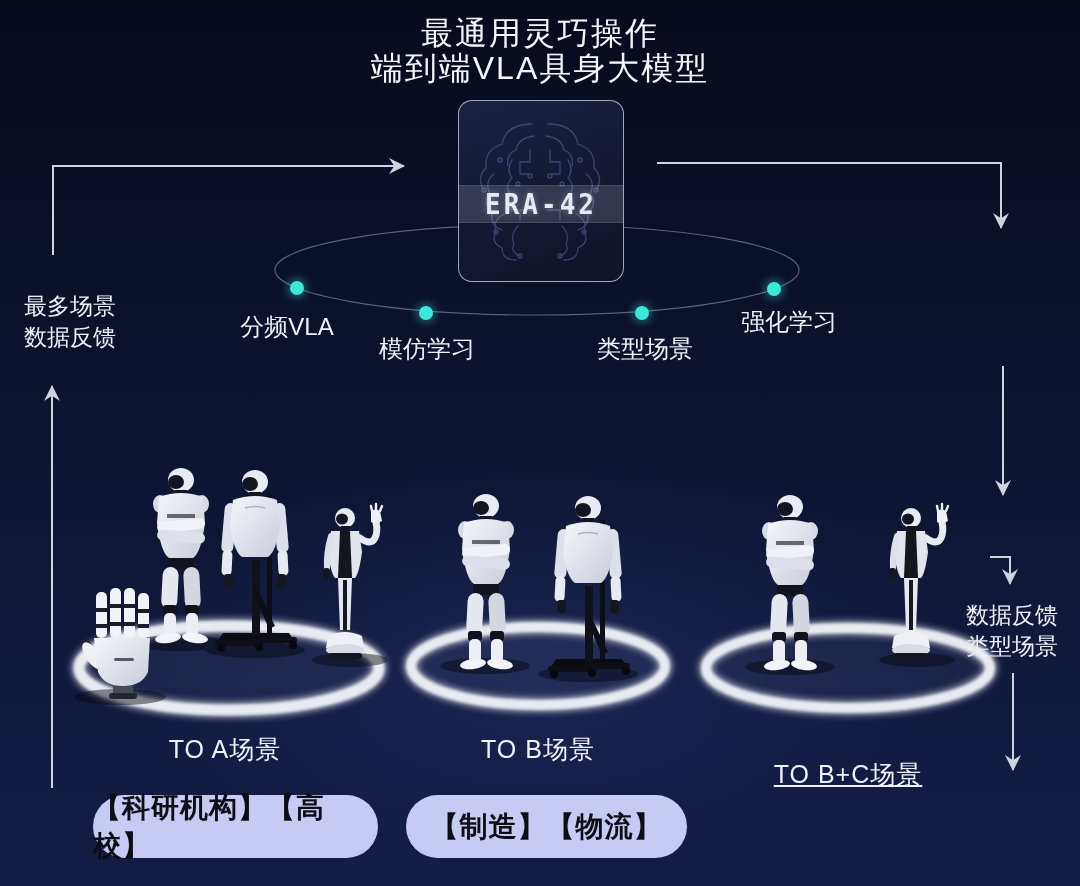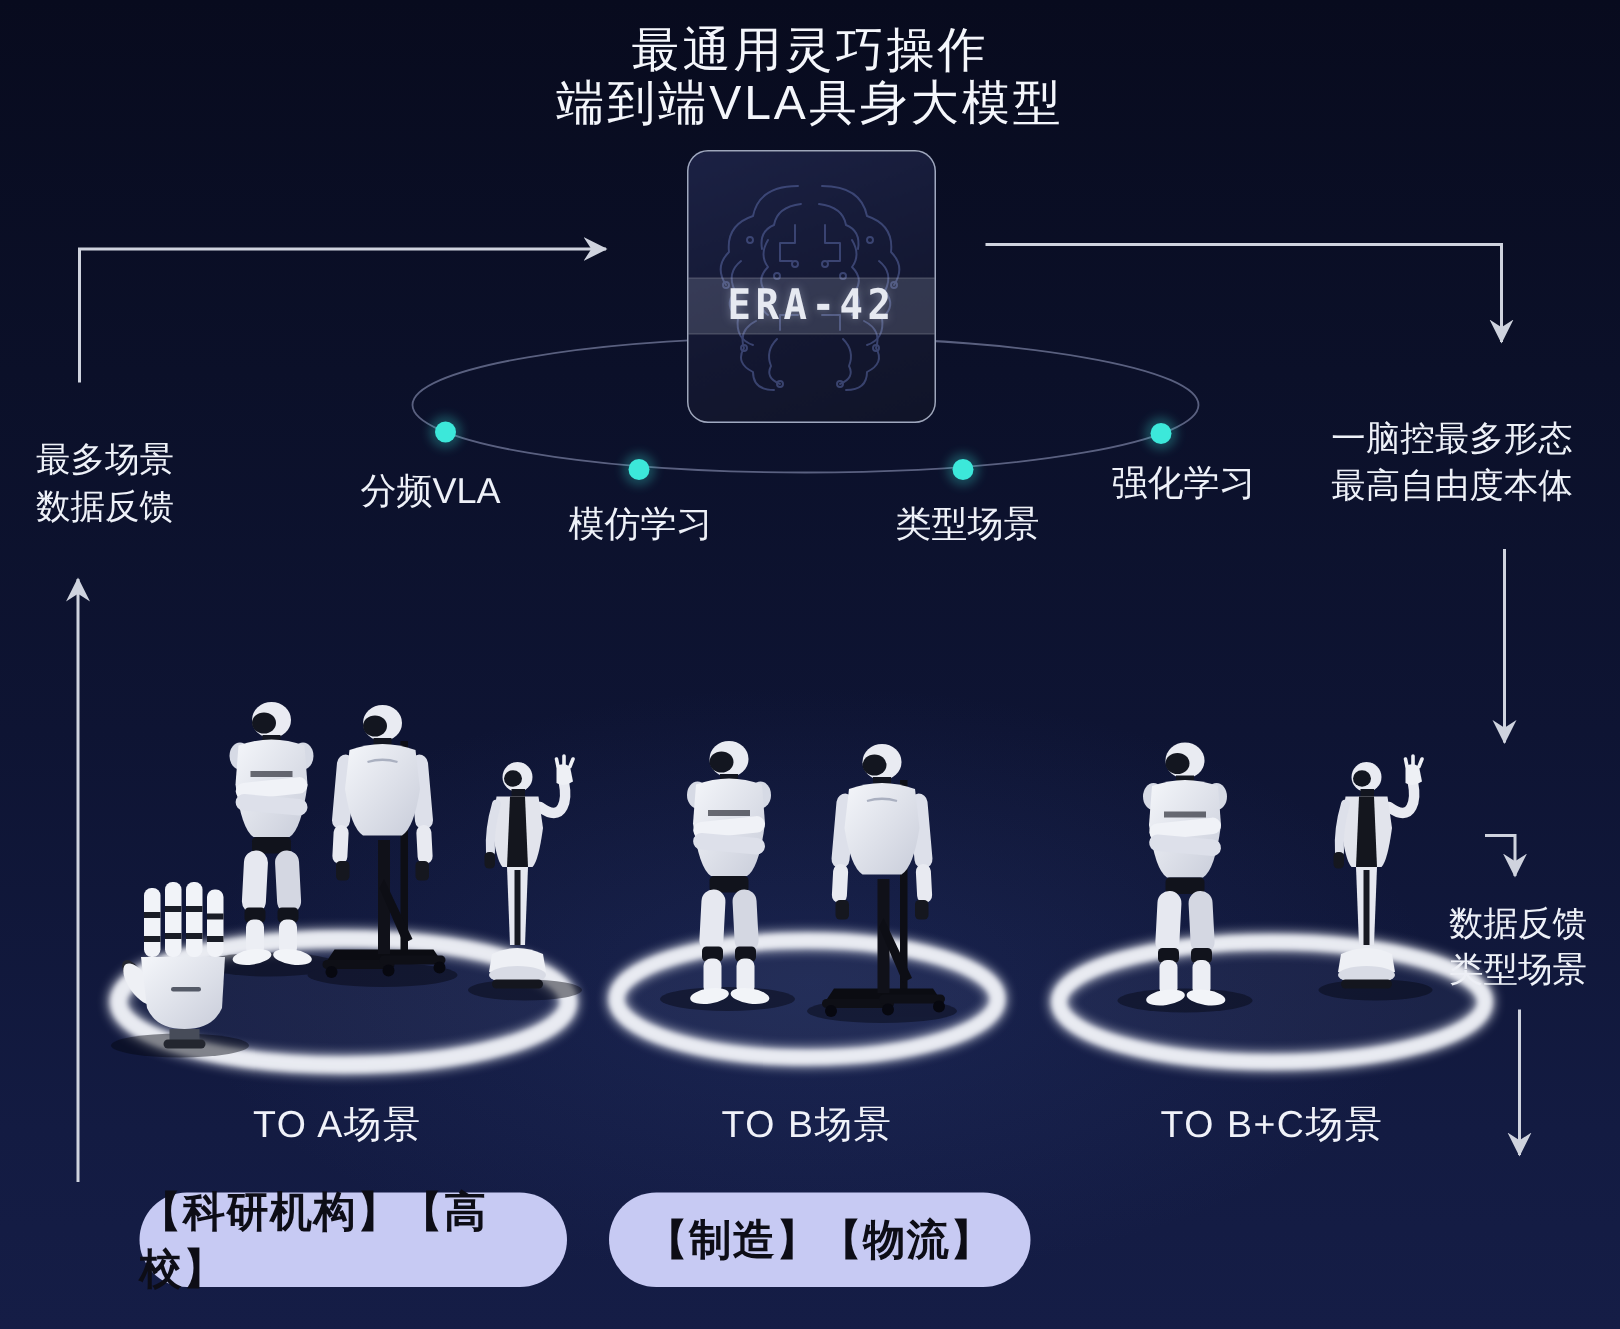--- a/index.html
+++ b/index.html
@@ -249,29 +249,25 @@
 
   <div class="abs ctr orbit-label" style="left:287px;top:311px;">分频VLA</div>
   <div class="abs ctr orbit-label" style="left:427px;top:333px;">模仿学习</div>
   <div class="abs ctr orbit-label" style="left:645px;top:333px;">类型场景</div>
   <div class="abs ctr orbit-label" style="left:789px;top:306px;">强化学习</div>
 
   <div class="abs ctr callout" style="left:70px;top:291px;">
     <div>最多场景</div>
     <div>数据反馈</div>
   </div>
-  <div class="abs ctr callout" style="left:968px;top:277px;">
-    <div>一脑控最多形态</div>
-    <div>最高自由度本体</div>
-  </div>
   <div class="abs ctr callout" style="left:1012px;top:600px;">
     <div>数据反馈</div>
     <div>类型场景</div>
   </div>
 
   <div class="abs ctr scene-label" style="left:225px;top:733px;">TO A场景</div>
   <div class="abs ctr scene-label" style="left:538px;top:733px;">TO B场景</div>
-  <div class="abs ctr scene-label" style="left:848px;top:733px;">TO B+C场景</div>
+  <div class="abs ctr scene-label" style="left:848px;top:758px;text-decoration:underline;">TO B+C场景</div>
 
   <div class="abs pill" style="left:93px;width:285px;">【科研机构】【高校】</div>
   <div class="abs pill" style="left:406px;width:281px;">【制造】【物流】</div>
 
 </div>
 
 </body></html>

